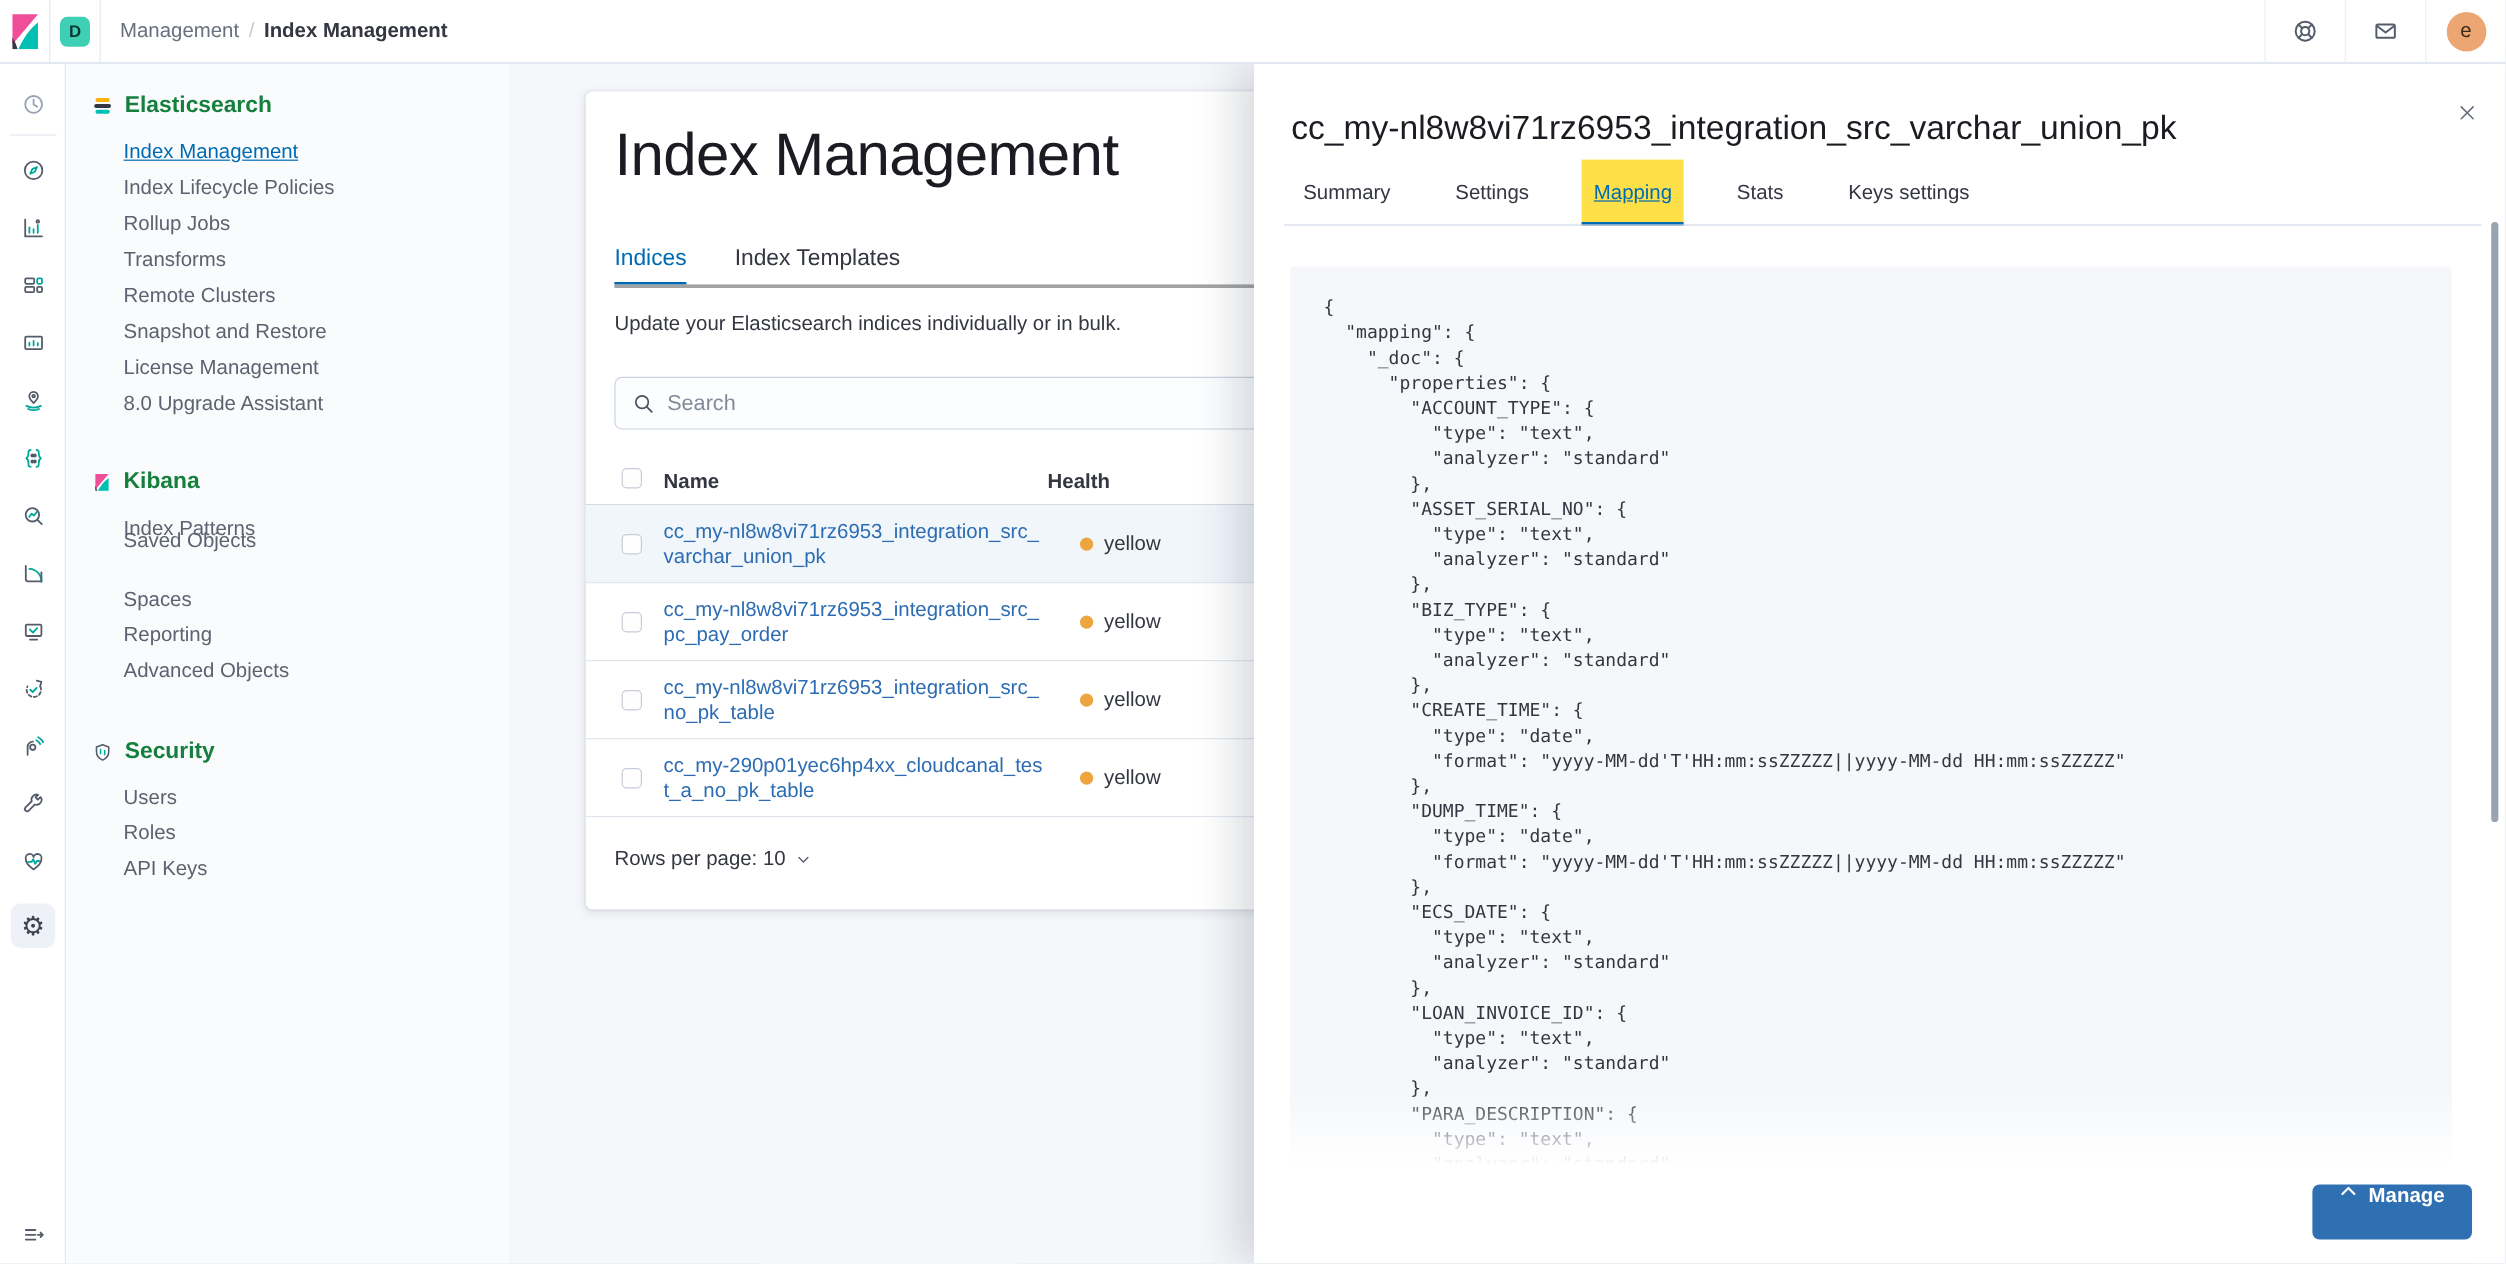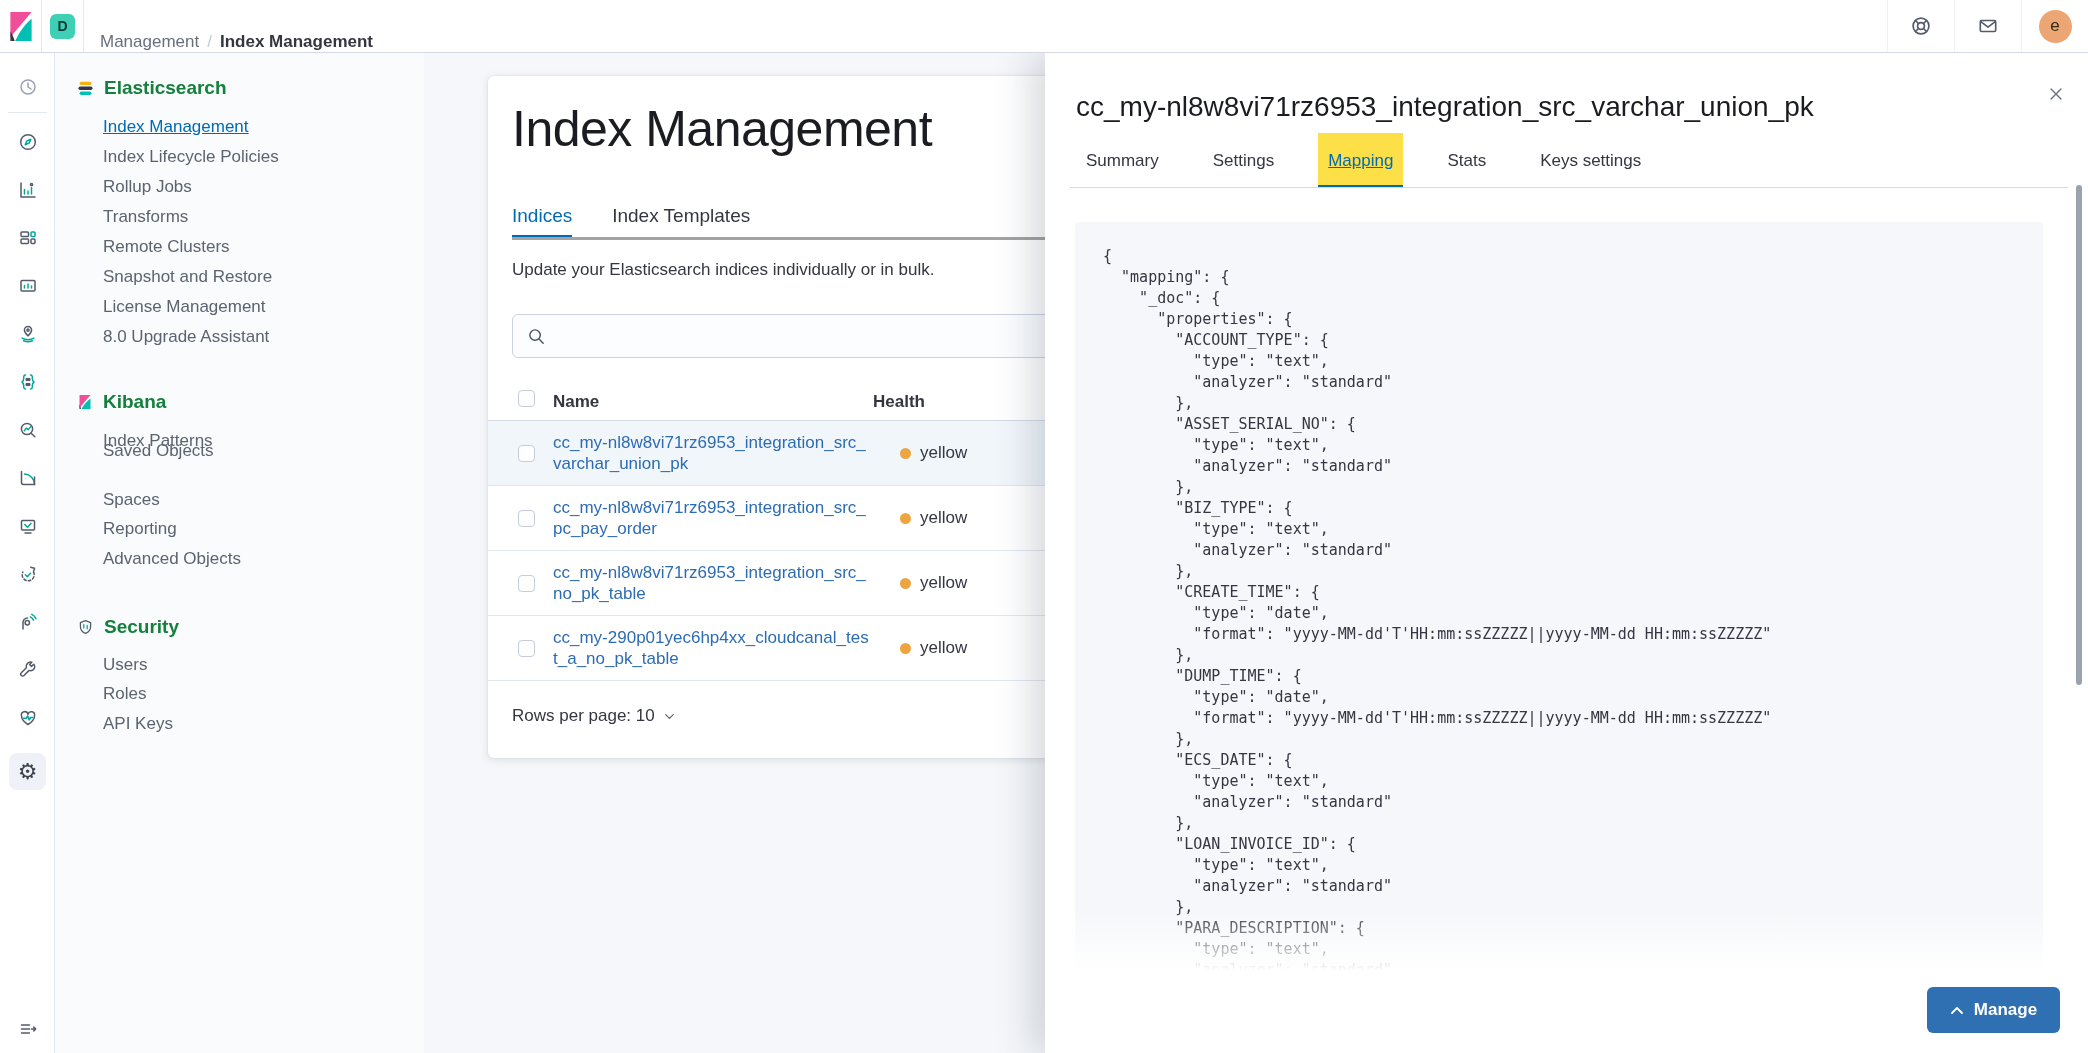--- a/index.html
+++ b/index.html
@@ -5,21 +5,21 @@
   * { margin:0; padding:0; box-sizing:border-box; }
   html,body { background:#e8ebf0; }
   body { font-family:"Liberation Sans", sans-serif; color:#343741; }
   #app { position:relative; width:2088px; height:1053px; background:#f5f7fa; overflow:hidden; }
 
   
   .topbar { position:absolute; left:0; top:0; width:2088px; height:53px; background:#fff; border-bottom:1px solid #d3dae6; z-index:60; }
   .logo-box { position:absolute; left:0; top:0; width:42px; height:52px; display:flex; align-items:center; justify-content:center; border-right:1px solid #e3e8f0; }
   .space-box { position:absolute; left:42px; top:0; width:42px; height:52px; display:flex; align-items:center; justify-content:center; border-right:1px solid #e3e8f0; }
   .space-badge { width:25px; height:25px; border-radius:6px; background:#3fcfb4; color:#0a3833; font-size:14px; font-weight:700; display:flex; align-items:center; justify-content:center; cursor:pointer; }
-  .breadcrumbs { position:absolute; left:100px; top:0; height:52px; display:flex; align-items:flex-end; gap:8px; font-size:17px; }
+  .breadcrumbs { position:absolute; left:100px; top:0; height:52px; display:flex; align-items:center; gap:8px; font-size:17px; }
   .crumb-parent { color:#69707d; cursor:pointer; }
   .crumb-sep { color:#c4cad4; }
   .crumb-current { color:#343741; font-weight:600; }
   .topbar-right { position:absolute; right:0; top:0; height:52px; display:flex; align-items:center; }
   .tb-sect { height:52px; display:flex; align-items:center; justify-content:center; width:67px; border-left:1px solid #eef1f6; cursor:pointer; }
   .avatar { width:33px; height:33px; border-radius:50%; background:#eba674; color:#3b2a17; font-size:17px; display:flex; align-items:center; justify-content:center; }
 
   
   .rail { position:absolute; left:0; top:53px; width:55px; height:1000px; background:#fff; border-right:1px solid #e3e8f0; z-index:30; }
   .rail-btn { position:absolute; left:9px; width:37px; height:37px; display:flex; align-items:center; justify-content:center; border-radius:8px; cursor:pointer; }
@@ -63,21 +63,21 @@
   .fly-title { position:absolute; left:31px; top:38px; font-size:28px; font-weight:400; color:#1a1c21; white-space:nowrap; }
   .fly-close { position:absolute; left:996px; top:26px; width:30px; height:30px; display:flex; align-items:center; justify-content:center; cursor:pointer; }
   .fly-tabs { position:absolute; left:31px; top:80px; height:55px; display:flex; gap:34px; }
   .fly-tab { font-size:17px; line-height:55px; padding:0 10px; color:#343741; cursor:pointer; position:relative; }
   .fly-tab.active { color:#006bb4; text-decoration:underline; background:#fde047; }
   .fly-tab.active::after { content:""; position:absolute; left:0; right:0; bottom:0; height:3px; background:#006bb4; }
   .fly-tabs-border { position:absolute; left:25px; right:20px; top:134px; border-top:1px solid #d3dae6; }
   .codeblock { position:absolute; left:30px; top:169px; width:968px; height:748px; background:#f5f7fa; border-radius:4px; overflow:hidden; }
   .codeblock pre { padding:24px 28px; font-family:"DejaVu Sans Mono", monospace; font-size:15px; line-height:21px; color:#343741; white-space:pre; }
   .code-fade { position:absolute; left:30px; top:857px; width:968px; height:61px; background:linear-gradient(rgba(255,255,255,0), #ffffff); pointer-events:none; }
-  .manage-btn { position:absolute; left:882px; top:934px; width:133px; height:46px; background:#2e70b1; border:none; border-radius:6px; color:#fff; font-size:17px; font-weight:600; font-family:"Liberation Sans",sans-serif; display:flex; align-items:center; justify-content:center; gap:10px; cursor:pointer; }
+  .manage-btn { position:absolute; left:882px; top:934px; width:133px; height:46px; background:#2e70b1; border:none; border-radius:6px; color:#fff; font-size:17px; font-weight:600; font-family:"Liberation Sans",sans-serif; display:flex; align-items:flex-start; justify-content:center; gap:10px; cursor:pointer; }
   .scroll-thumb { position:absolute; left:1031px; top:132px; width:6px; height:500px; background:#9aa3b0; border-radius:3px; cursor:pointer; }
 </style>
 </head>
 <body>
 
 <div id="app">
 
   <div class="topbar">
     <div class="logo-box">
       <svg width="26" height="30" viewBox="0 0 26 31">
@@ -278,20 +278,21 @@
       <div class="tab">Index Templates</div>
     </div>
 
     <div class="card-desc">Update your Elasticsearch indices individually or in bulk.</div>
 
     <div class="searchbox">
       <svg class="icon-svg" width="19" height="19" viewBox="0 0 20 20" style="stroke:#4a515e">
           <circle cx="8.5" cy="8.5" r="5.5"></circle>
           <path d="M12.7 12.7L17 17"></path>
         </svg>
+      <input type="text" placeholder="Search" style="">
     </div>
 
     <div class="thead">
       <div class="cb" style="top:6px"></div>
       <div class="th-name">Name</div>
       <div class="th-health">Health</div>
     </div>
     <div class="thead-border"></div>
 
     <div class="row selected" style="top:345px">

